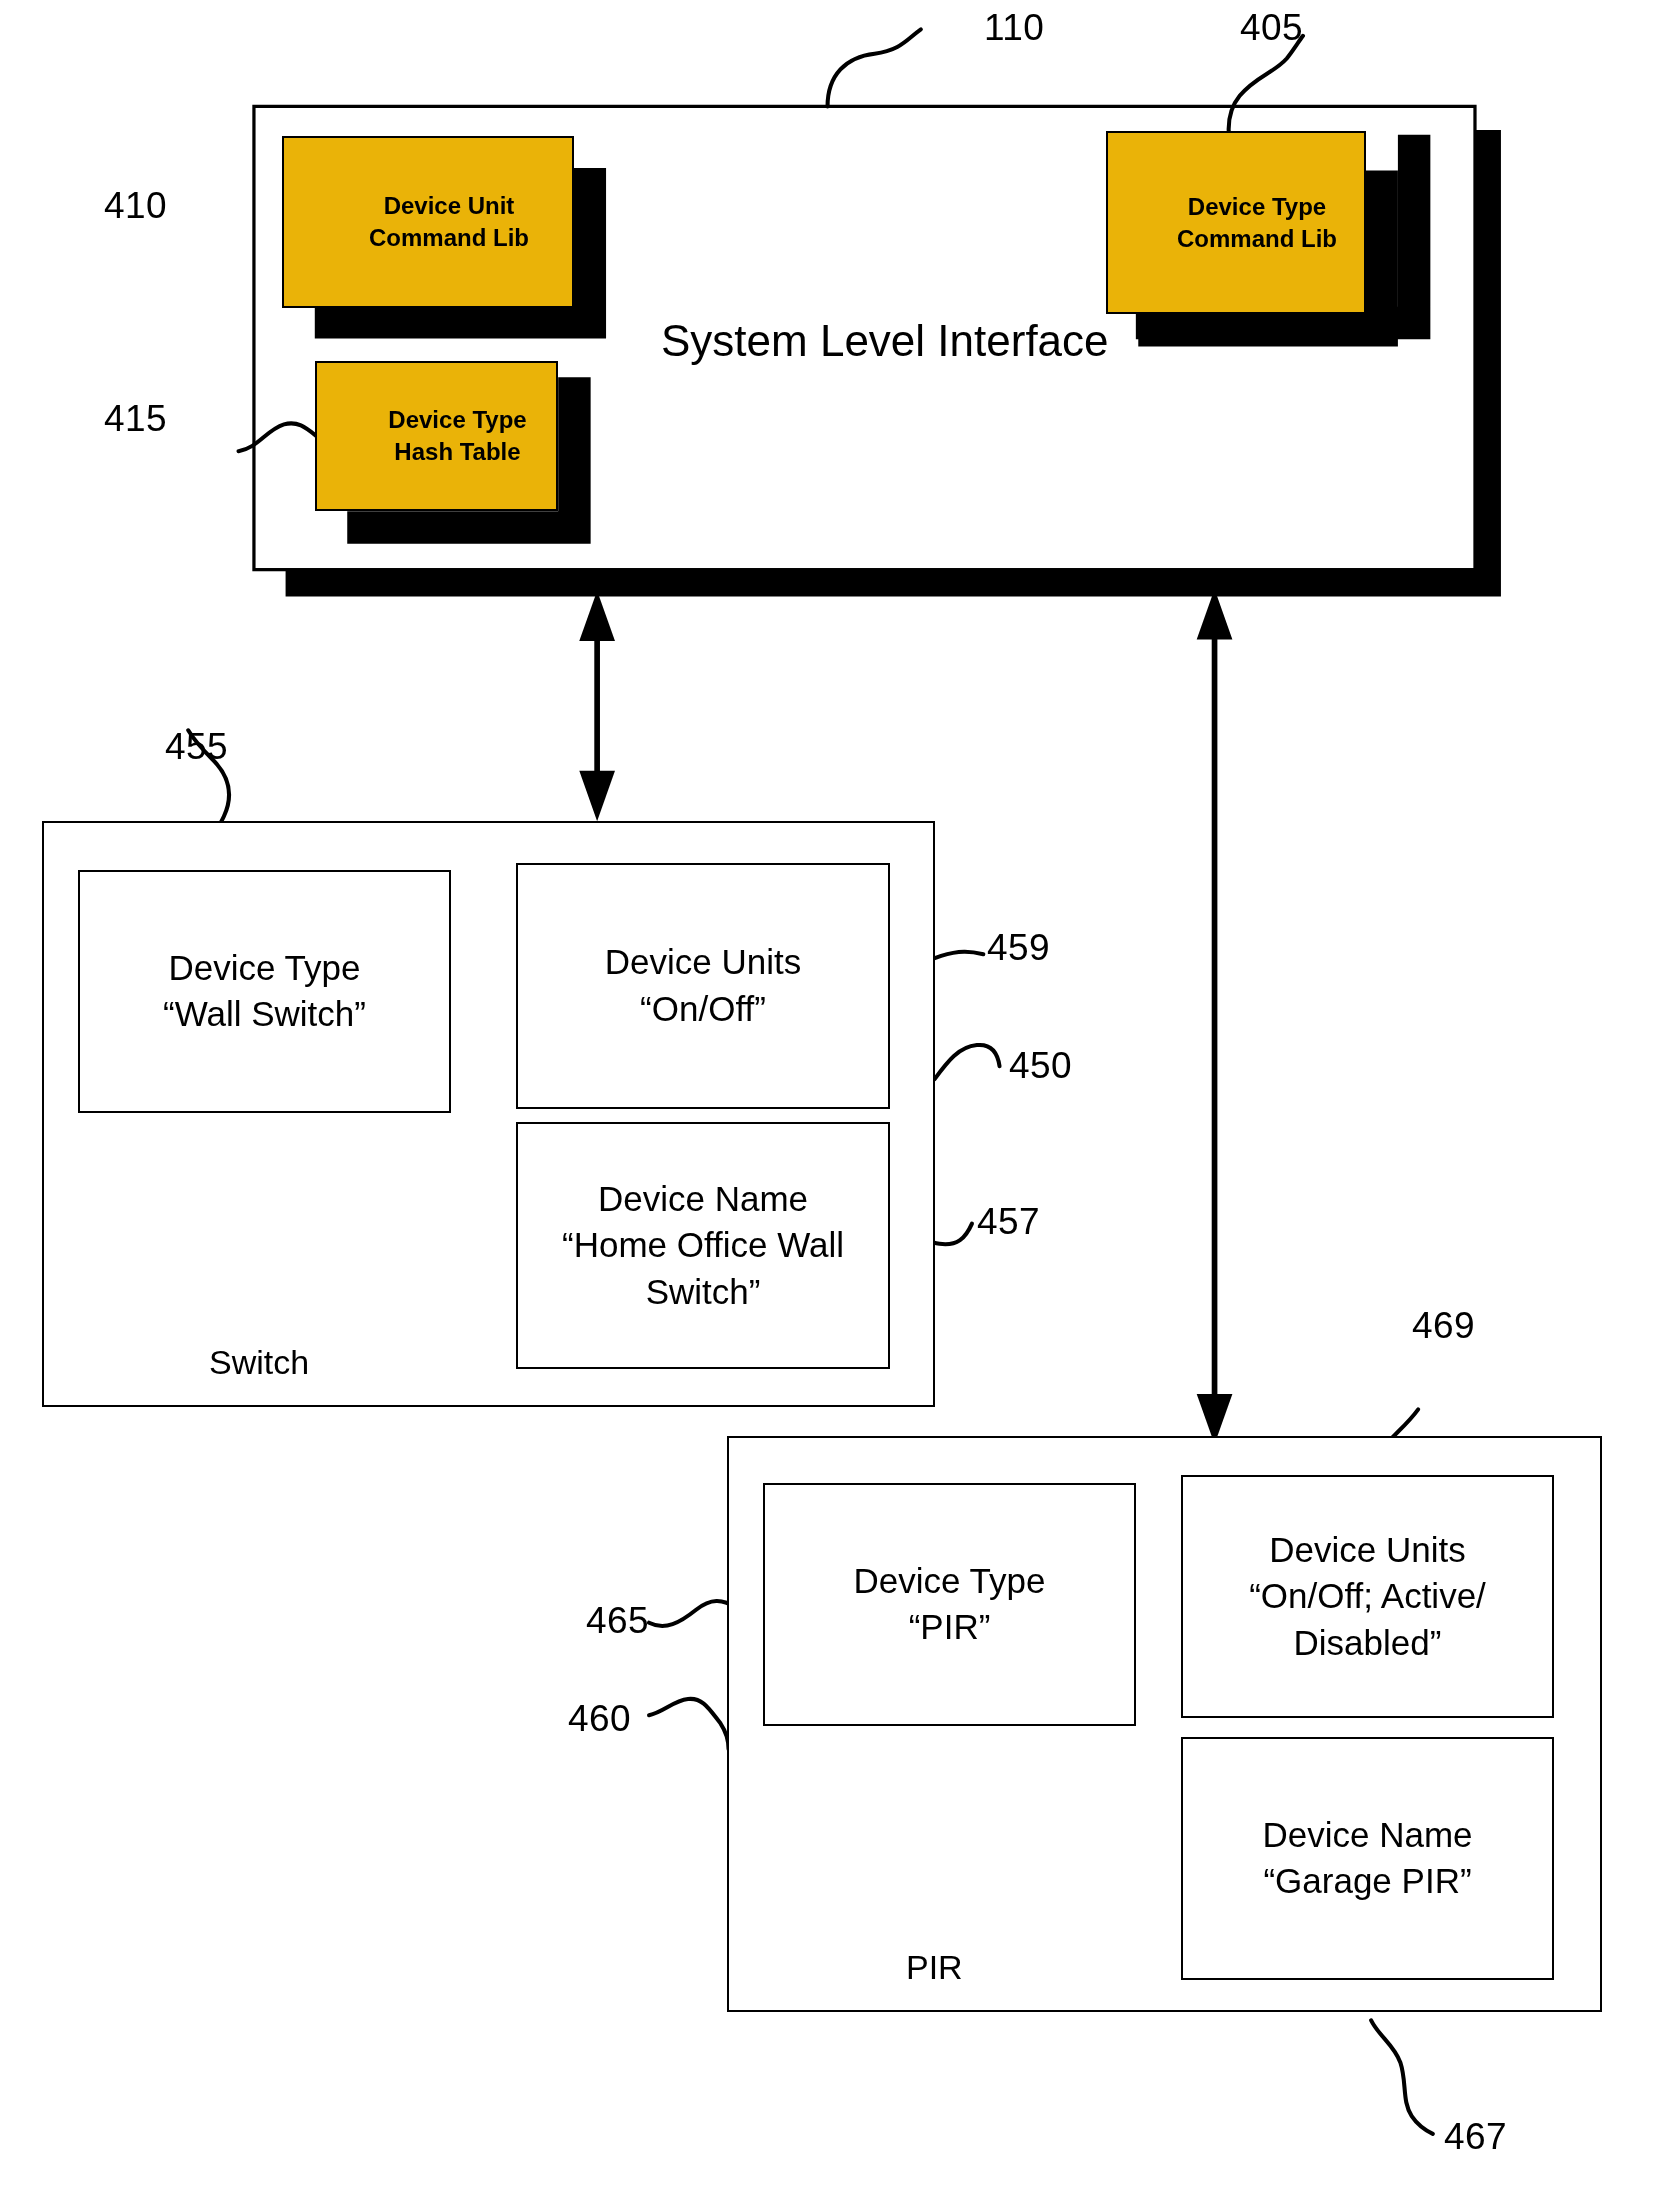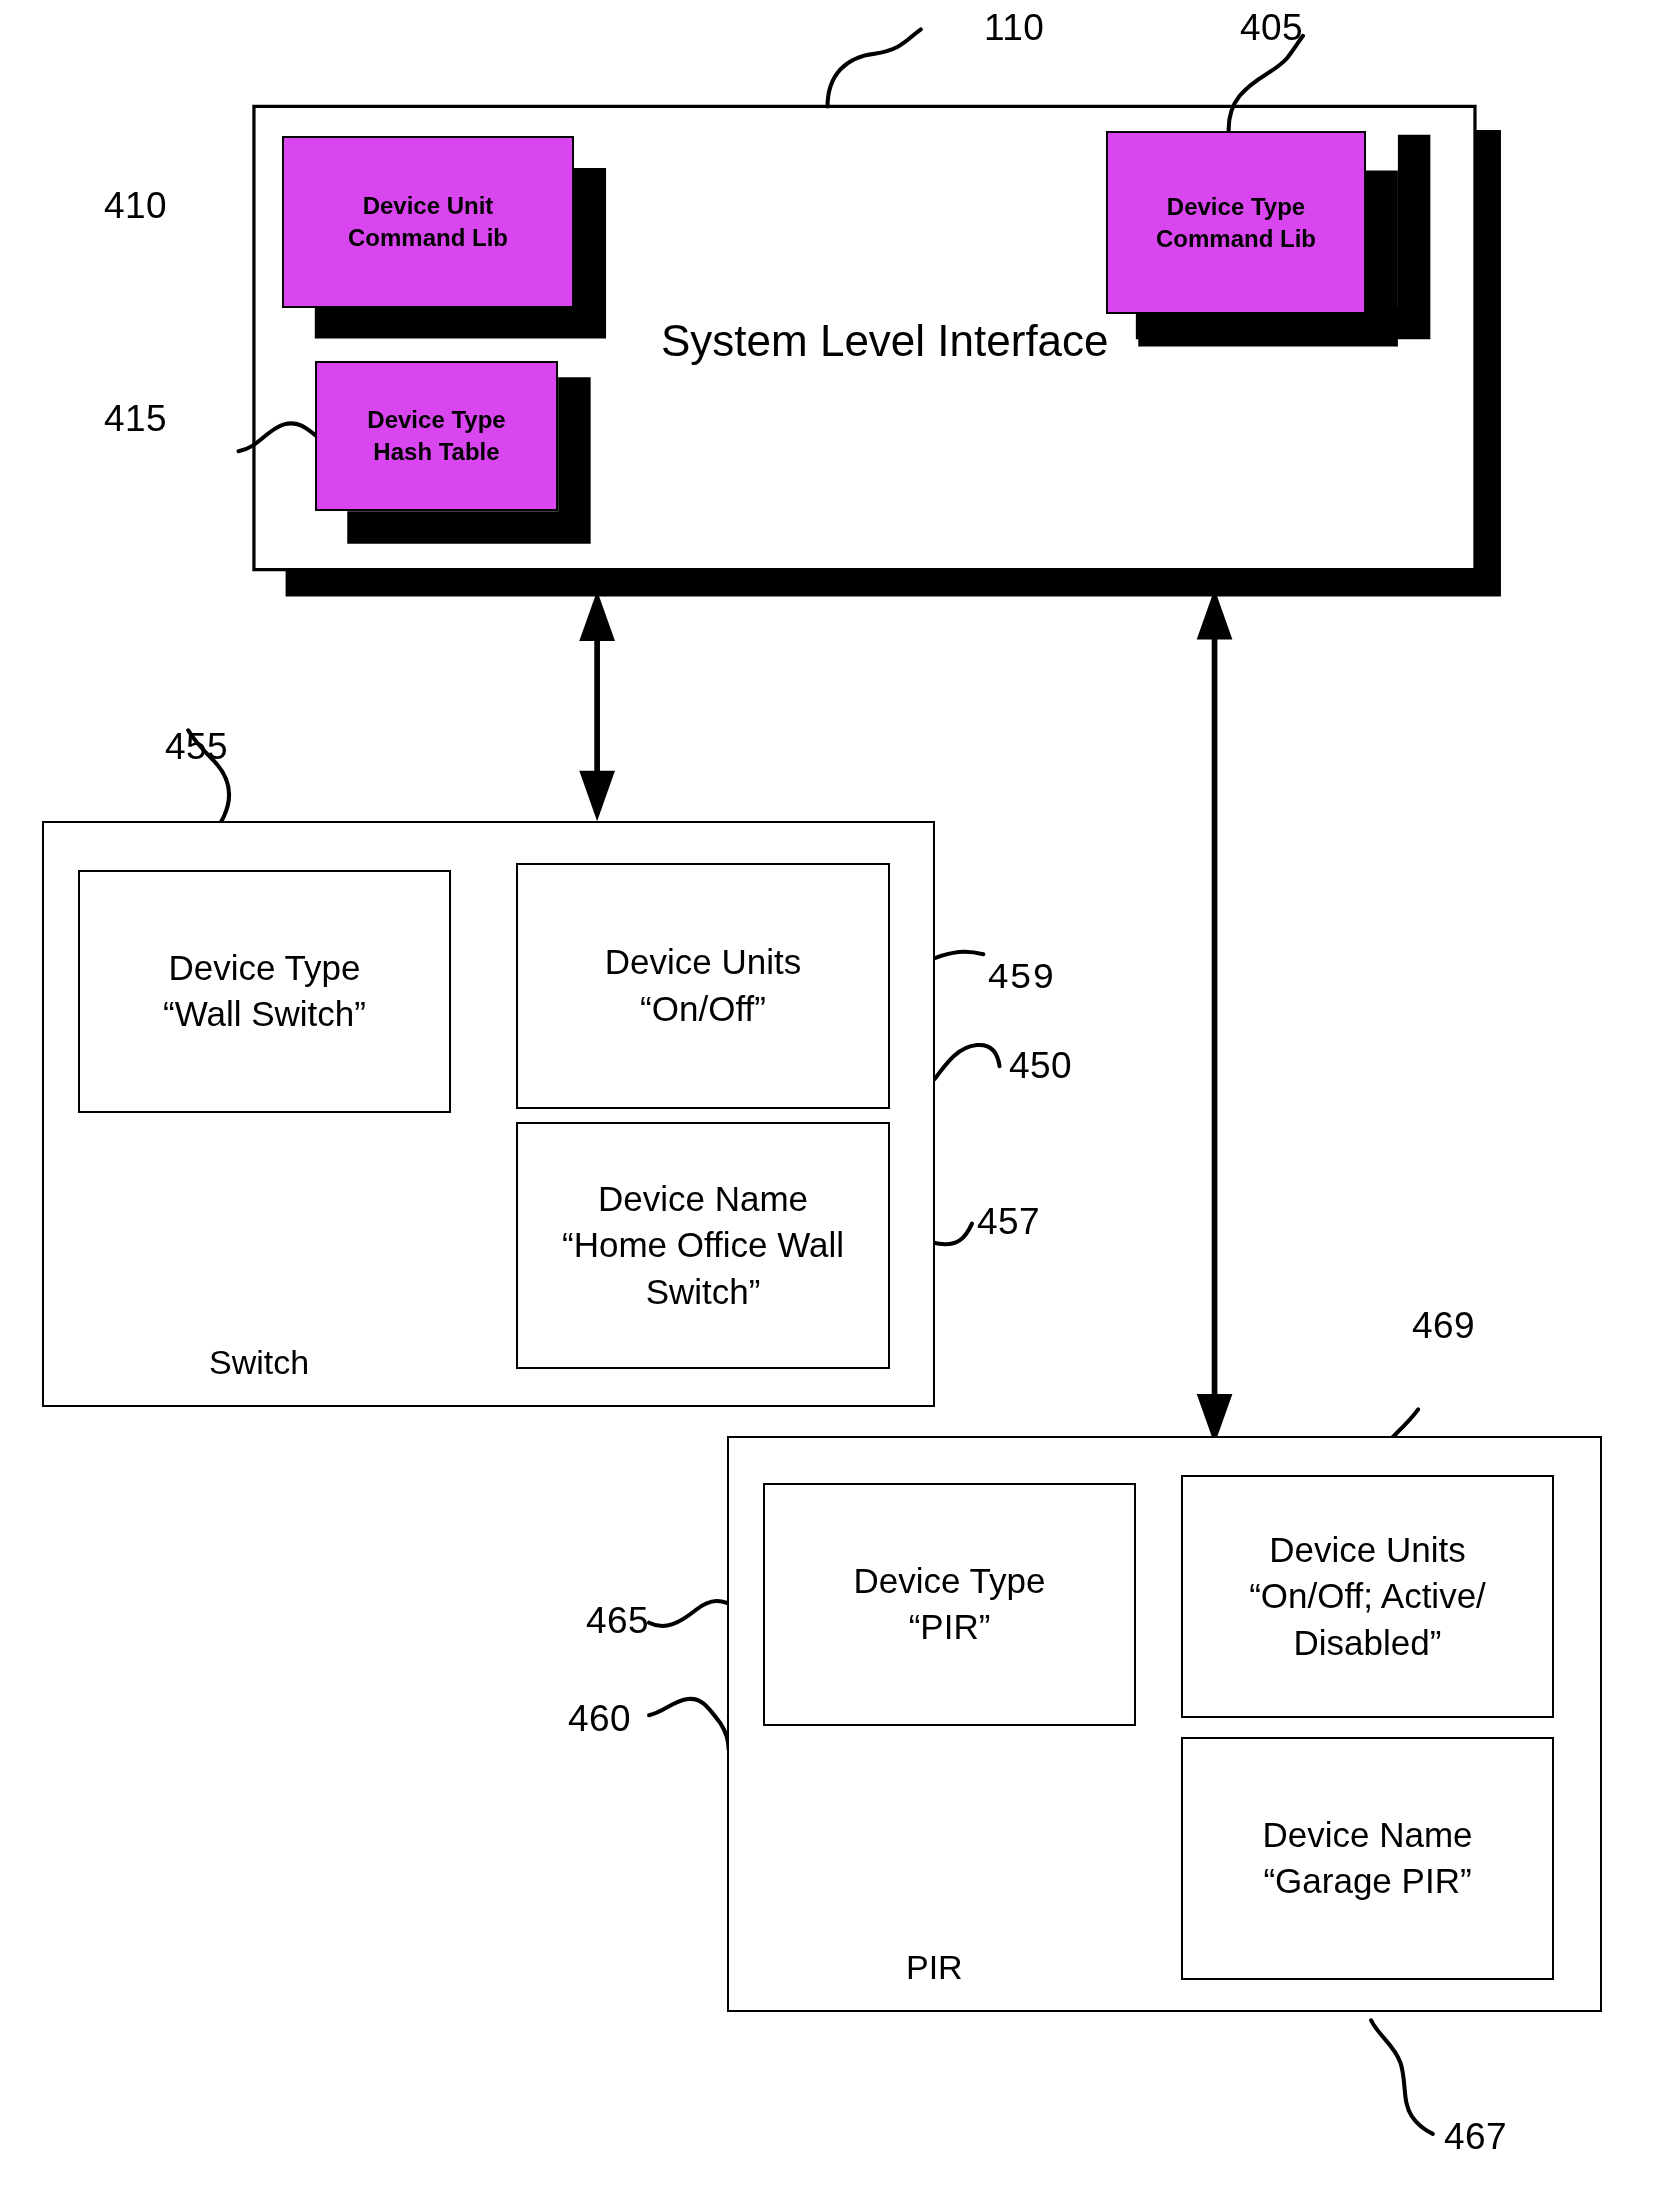--- a/index.html
+++ b/index.html
@@ -33,23 +33,24 @@
   }
   
   .plainbox {
     position: absolute;
     background: #ffffff;
     border: 2.4px solid #000000;
     box-sizing: border-box;
   }
   .shadowbox {
     position: absolute;
-    background: #d946ef;
+    background: #eab308;
     border: 2.4px solid #000000;
     box-sizing: border-box;
+    padding-left: 21px;
   }
   .lib-label {
     position: absolute;
     width: 100%;
     top: 50%;
     transform: translateY(-50%);
     text-align: center;
     font-size: 24px;
     font-weight: bold;
     line-height: 1.35;
@@ -160,21 +161,21 @@
   <div class="plainbox" style="left:78px; top:870px; width:373px; height:243px;">
     <div class="big-label">Device Type
 “Wall Switch”</div>
   </div>
   <div class="refnum" style="left:165px; top:726px;">455</div>
 
   <div class="plainbox" style="left:516px; top:863px; width:374px; height:246px;">
     <div class="big-label">Device Units
 “On/Off”</div>
   </div>
-  <div class="refnum" style="left:987px; top:957px;font-family:Liberation Mono, monospace;">459</div>
+  <div class="refnum" style="left:987px; top:927px;">459</div>
 
   <div class="plainbox" style="left:516px; top:1122px; width:374px; height:247px;">
     <div class="big-label">Device Name
 “Home Office Wall
 Switch”</div>
   </div>
   <div class="refnum" style="left:977px; top:1201px;">457</div>
 
   <div class="plainbox" style="left:727px; top:1436px; width:875px; height:576px;"></div>
 

